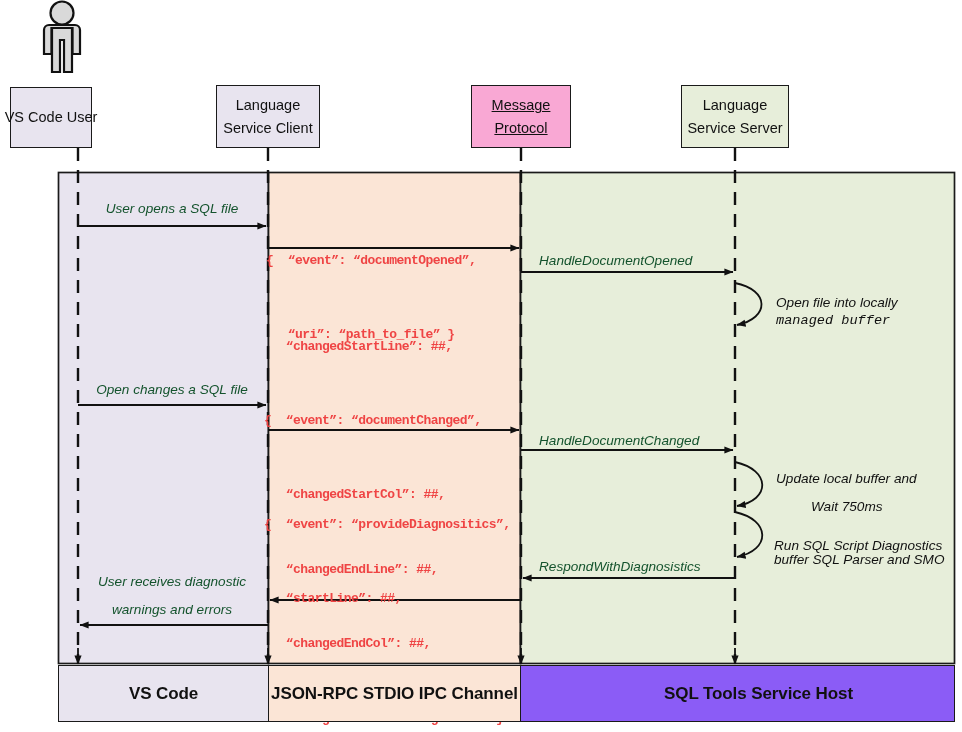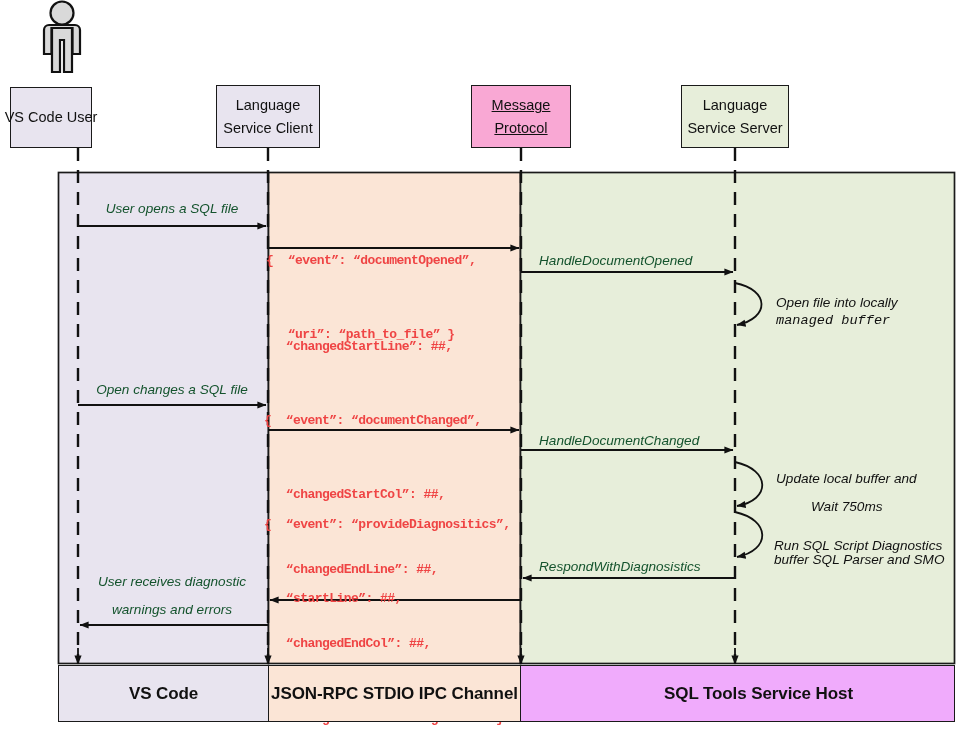--- a/index.html
+++ b/index.html
@@ -215,17 +215,17 @@
     
     
   </div>
 
   <div class="fbox" style="left:268px; top:665px; width:253px; height:57px; background:#fbe5d6;">
     <span>JSON-RPC STDIO IPC Channel</span>
   </div>
   <div class="fbox" style="left:58px; top:665px; width:211px; height:57px; background:#e8e4ef;">
     <span>VS Code</span>
   </div>
-  <div class="fbox" style="left:520px; top:665px; width:435px; height:57px; background:#f0abfc;padding-left:42px;">
+  <div class="fbox" style="left:520px; top:665px; width:435px; height:57px; background:#8b5cf6;padding-left:42px;">
     <span>SQL Tools Service Host</span>
   </div>
 
 </div>
 
 </body></html>

